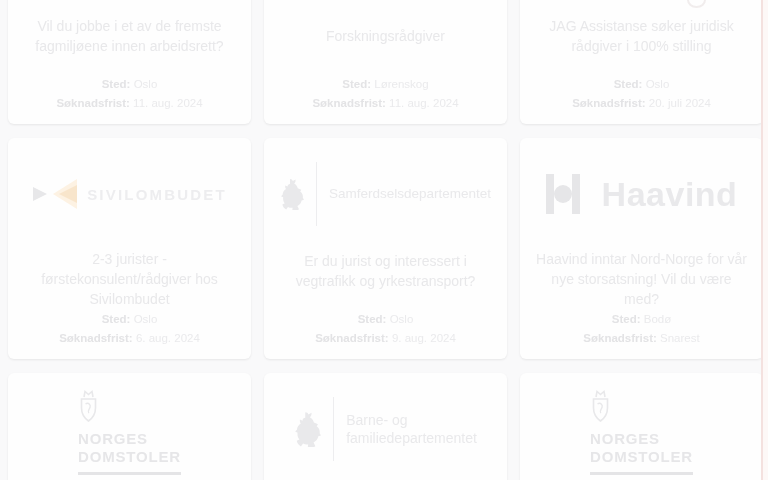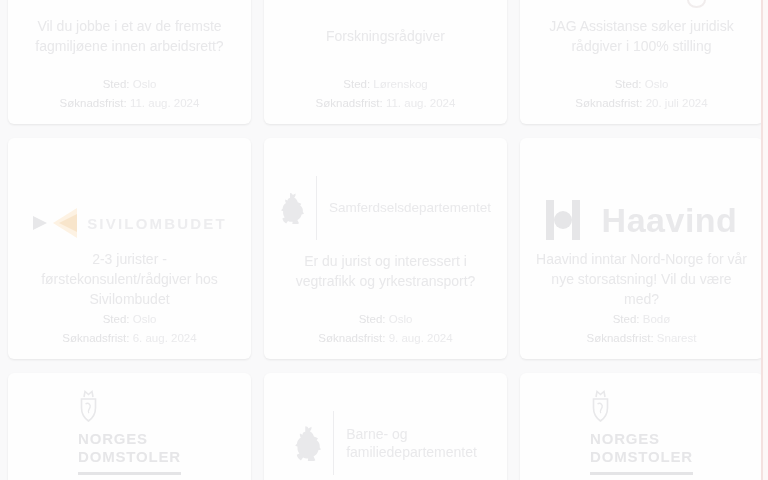--- a/index.html
+++ b/index.html
@@ -16,31 +16,31 @@
     gap:14px 13px;
   }
   .card {
     background:#fefefe; border-radius:6px; box-sizing:border-box;
     box-shadow:0 1px 3px rgba(0,0,0,0.05), 0 1px 2px rgba(0,0,0,0.03);
     display:flex; flex-direction:column; align-items:center;
     padding:10px 12px 13px; cursor:pointer;
   }
   .logo-area {
     height:92px; width:100%; flex:none;
-    display:flex; align-items:flex-end; justify-content:center;
+    display:flex; align-items:center; justify-content:center;
   }
   .title {
     margin-top:10px; min-height:41px;
     display:flex; align-items:center; justify-content:center;
     font-size:14px; line-height:20px; color:#e8e8ea;
     text-align:center; max-width:219px;
   }
   .meta { margin-top:auto; text-align:center; }
   .meta-line { font-size:11.5px; line-height:15px; margin-top:4px; color:#eaeaec; }
-  .meta-label { font-weight:400; color:#e3e3e5; }
+  .meta-label { font-weight:700; color:#e3e3e5; }
 
   
   .siv-logo { display:flex; align-items:center; }
   .siv-text { font-size:15px; font-weight:800; letter-spacing:2.2px; color:#ededef; margin-left:9px; }
 
   
   .dept-logo { display:flex; align-items:center; }
   .dept-divider { width:1px; height:64px; background:#ededef; margin:0 12px; flex:none; }
   .dept-text { font-size:13.5px; line-height:18px; color:#e9e9eb; text-align:left; }
   .dept-text.two-lines { font-size:14px; }

